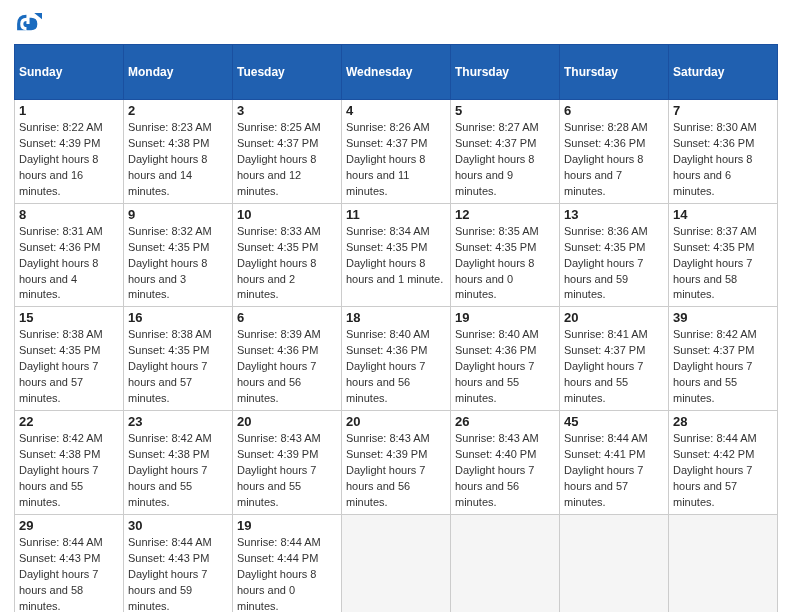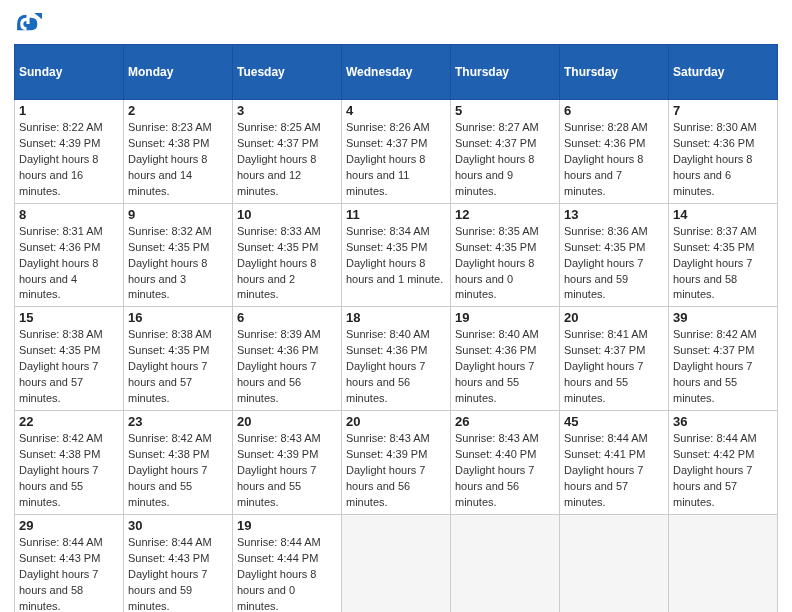--- a/index.html
+++ b/index.html
@@ -344,21 +344,21 @@
         </td>
           <td>
           <span class="day-number">45</span>
           <div class="day-info">
             Sunrise: 8:44 AM<br>
             Sunset: 4:41 PM<br>
             Daylight hours 7 hours and 57 minutes.
           </div>
         </td>
           <td>
-          <span class="day-number">36</span>
+          <span class="day-number">28</span>
           <div class="day-info">
             Sunrise: 8:44 AM<br>
             Sunset: 4:42 PM<br>
             Daylight hours 7 hours and 57 minutes.
           </div>
         </td>
         </tr>
         <tr>
           <td>
           <span class="day-number">29</span>

